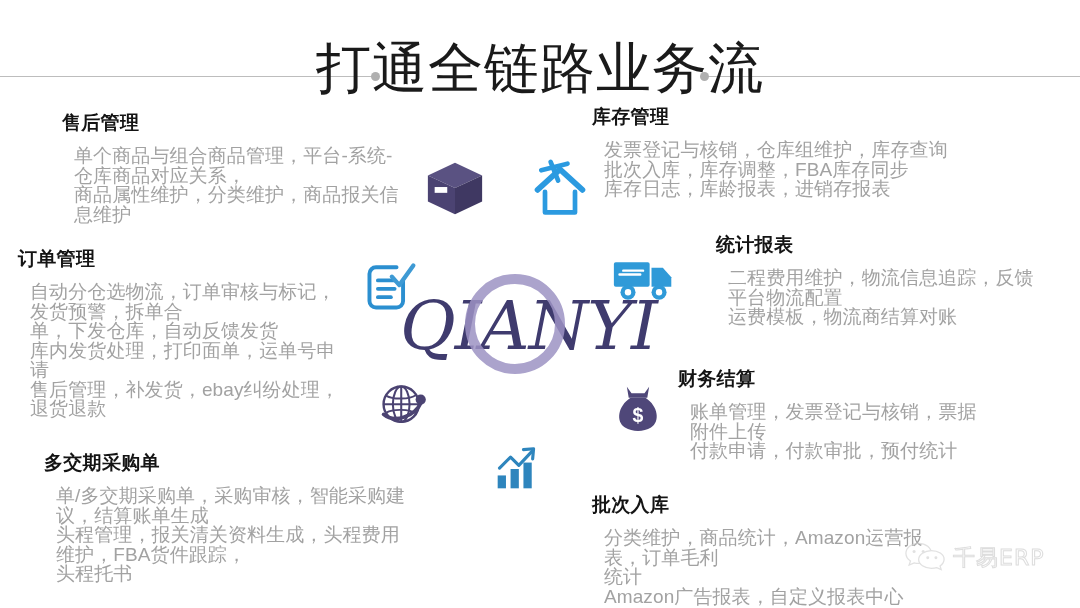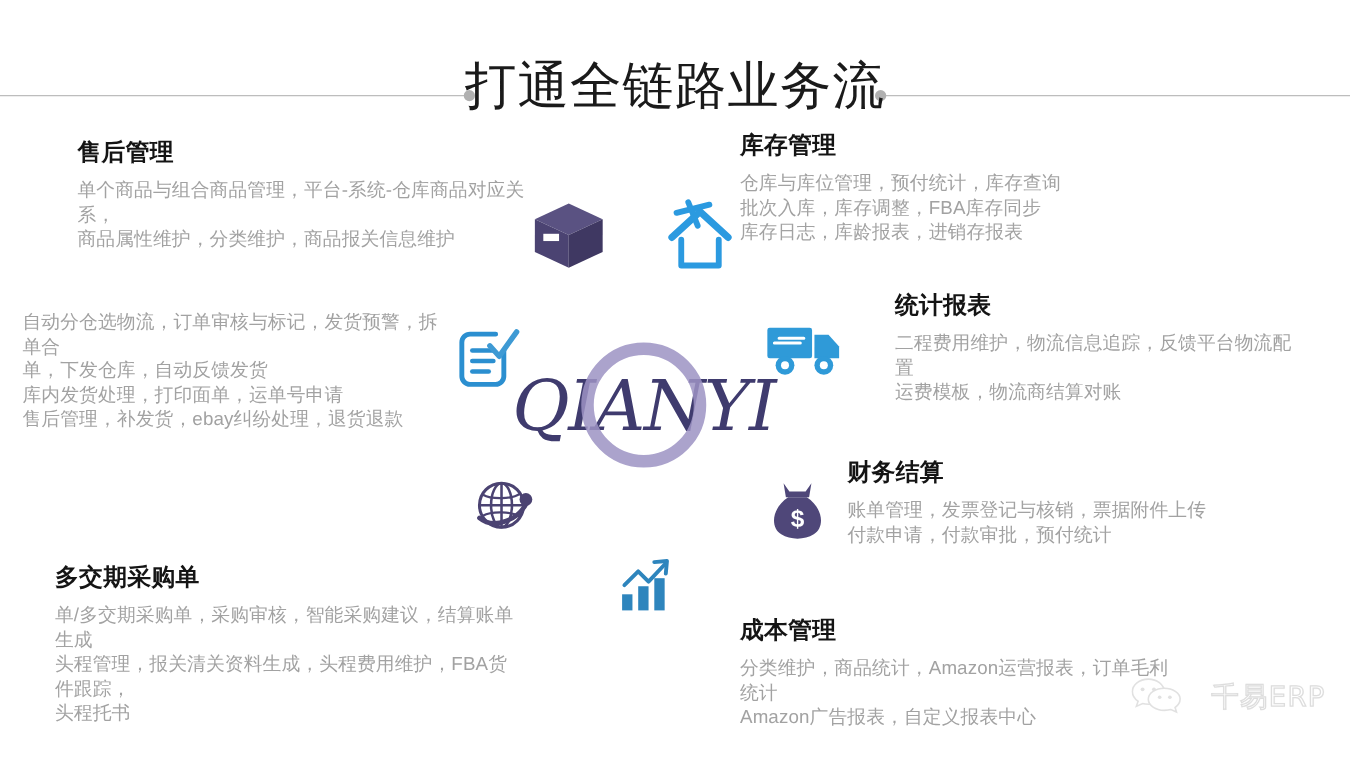--- a/index.html
+++ b/index.html
@@ -59,41 +59,41 @@
     height: 9px;
     border-radius: 50%;
     background: #b0b0b0;
   }
   .title-text {
     position: absolute;
     left: 0;
     top: 22px;
     width: 1080px;
     text-align: center;
-    font-size: 41px;
+    font-size: 55px;
     line-height: 48px;
     color: #1a1a1a;
     letter-spacing: 1px;
     font-weight: 400;
     font-family: "DejaVu Sans", "Liberation Sans", sans-serif;
   }
 
   
   .block { position: absolute; }
   .block h3 {
     margin: 0 0 9px 0;
     font-size: 19px;
     line-height: 22px;
     font-weight: bold;
     color: #141414;
     letter-spacing: 0.3px;
   }
   .block .desc {
-    margin: 0;
-    font-size: 15px;
+    margin: 12px;
+    font-size: 19px;
     line-height: 19.5px;
     color: #a2a2a2;
     letter-spacing: 0.1px;
     white-space: pre-line;
   }
 
   
   #blk-product   { left: 62px;  top: 112px; width: 360px; }
   #blk-order     { left: 18px;  top: 248px; width: 345px; }
   #blk-purchase  { left: 44px;  top: 452px; width: 375px; }
@@ -133,35 +133,35 @@
     filter: blur(0.4px);
   }
   #logo-word {
     position: absolute;
     left: 0;
     top: 26px;
     width: 230px;
     text-align: center;
     font-family: "DejaVu Serif", serif;
     font-style: italic;
-    font-size: 56px;
+    font-size: 68px;
     line-height: 56px;
     letter-spacing: -1px;
     color: #3f3b6e;
     font-weight: 400;
   }
 
   
   #watermark {
     position: absolute;
     left: 905px;
     top: 540px;
     display: flex;
     align-items: center;
-    gap: 24px;
+    gap: 8px;
     opacity: 0.62;
   }
   #watermark .wm-text {
     font-size: 22px;
     line-height: 26px;
     color: #ffffff;
     -webkit-text-stroke: 1px #c9c9c9;
     text-shadow: 0 0 1px #d0d0d0;
     letter-spacing: 1px;
     font-family: "DejaVu Sans", "Liberation Sans", sans-serif;
@@ -180,54 +180,55 @@
     <div class="title-text">打通全链路业务流</div>
   </div>
 
   <div class="block" id="blk-product">
     <h3>售后管理</h3>
     <p class="desc">单个商品与组合商品管理，平台-系统-仓库商品对应关系，
 商品属性维护，分类维护，商品报关信息维护</p>
   </div>
 
   <div class="block" id="blk-order">
+    <h3>订单管理</h3>
     <p class="desc">自动分仓选物流，订单审核与标记，发货预警，拆单合
 单，下发仓库，自动反馈发货
 库内发货处理，打印面单，运单号申请
 售后管理，补发货，ebay纠纷处理，退货退款</p>
   </div>
 
   <div class="block" id="blk-purchase">
     <h3>多交期采购单</h3>
     <p class="desc">单/多交期采购单，采购审核，智能采购建议，结算账单生成
 头程管理，报关清关资料生成，头程费用维护，FBA货件跟踪，
 头程托书</p>
   </div>
 
   <div class="block" id="blk-inventory">
     <h3>库存管理</h3>
-    <p class="desc">仓库与库位管理，预付统计，库存查询
+    <p class="desc">发票登记与核销，仓库组维护，库存查询
 批次入库，库存调整，FBA库存同步
 库存日志，库龄报表，进销存报表</p>
   </div>
 
   <div class="block" id="blk-logistics">
     <h3>统计报表</h3>
     <p class="desc">二程费用维护，物流信息追踪，反馈平台物流配置
 运费模板，物流商结算对账</p>
   </div>
 
   <div class="block" id="blk-finance">
     <h3>财务结算</h3>
     <p class="desc">账单管理，发票登记与核销，票据附件上传
 付款申请，付款审批，预付统计</p>
   </div>
 
   <div class="block" id="blk-report">
-    <h3>成本管理</h3>
+    <h3>批次入库</h3>
     <p class="desc">分类维护，商品统计，Amazon运营报表，订单毛利
 统计
 Amazon广告报表，自定义报表中心</p>
   </div>
 
   <div class="icon" id="icon-box">
     <svg width="62" height="62" viewBox="0 0 64 64">
       <polygon points="32,6 60,19 32,32 4,19" fill="#5a5282"></polygon>
       <polygon points="4,19 32,32 32,59 4,46" fill="#4b4372"></polygon>
       <polygon points="60,19 32,32 32,59 60,46" fill="#3f3862"></polygon>

